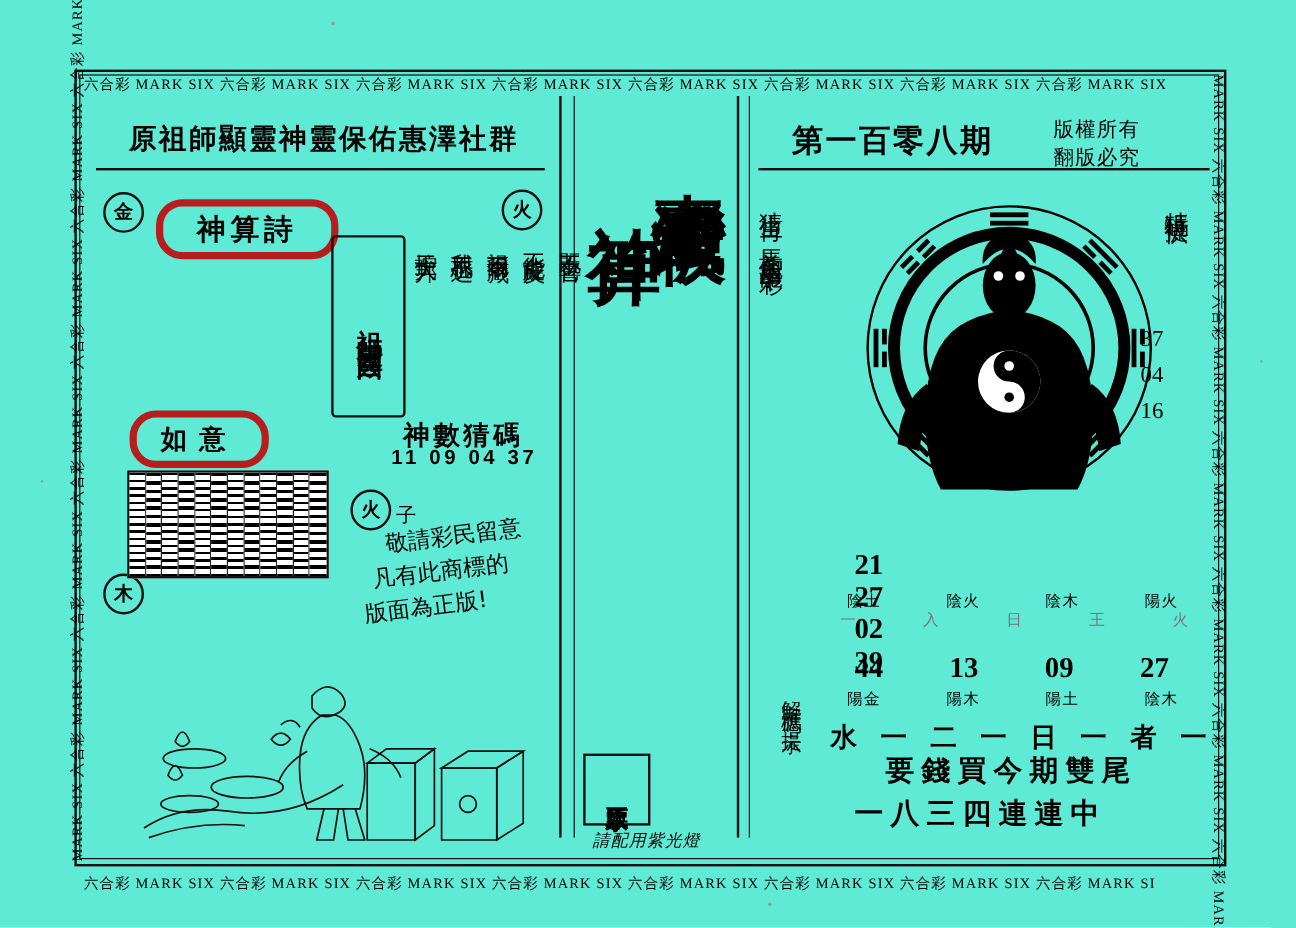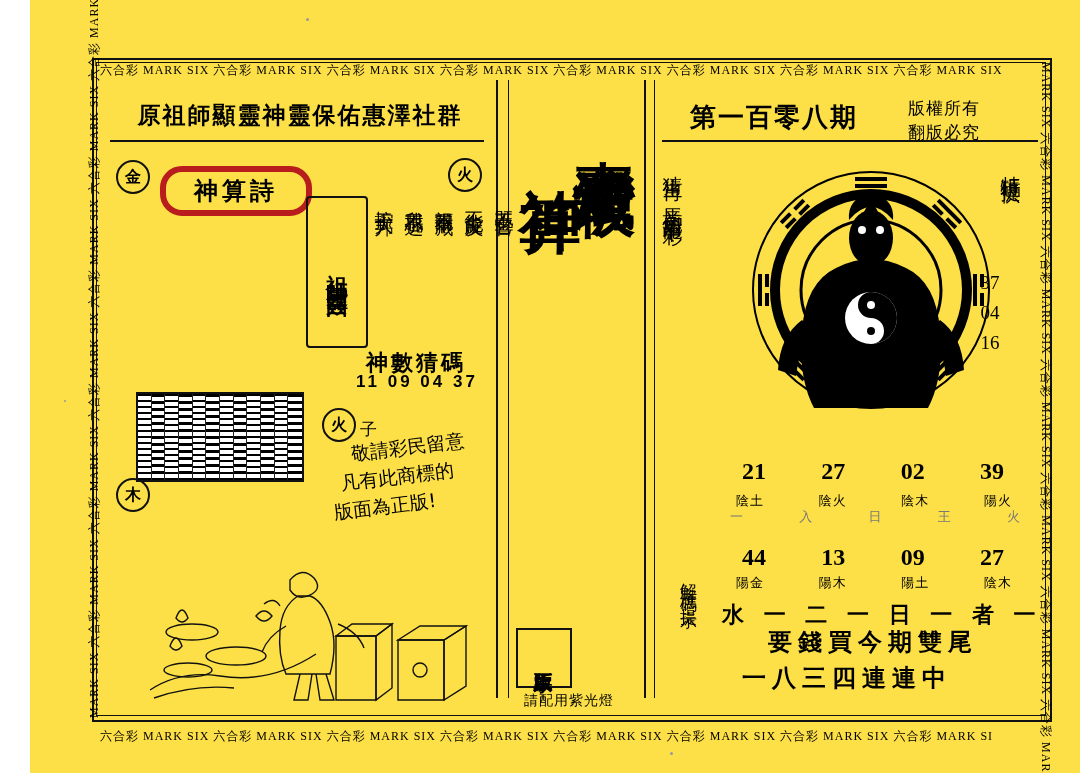--- a/index.html
+++ b/index.html
@@ -6,22 +6,21 @@
   body{
     width:1080px;height:773px;
     background:#ffffff;
     font-family:"DejaVu Sans","Liberation Sans",sans-serif;
     color:#000;
     overflow:hidden;
     position:relative;
   }
   .page{
     position:absolute;inset:0;
-    background:#fde047;
-    margin-left:30px;
+    background:#5eead4;
   }
   
   .frame{
     position:absolute;
     left:62px;top:58px;width:956px;height:660px;
     border:2px solid #111;
   }
   .frame-inner{
     position:absolute;
     left:66px;top:62px;width:948px;height:652px;
@@ -146,21 +145,21 @@
     color:#000;
   }
   .big-title .c1{left:50px;top:0;font-size:62px;letter-spacing:6px;}
   .big-title .c2{left:-4px;top:28px;font-size:62px;letter-spacing:6px;}
   .stamp{
     position:absolute;left:486px;top:628px;width:52px;height:56px;
     border:2px solid #111;display:flex;align-items:center;justify-content:center;
   }
   .stamp span{writing-mode:vertical-rl;font-size:19px;font-weight:bold;line-height:24px;}
   .mid-foot{
-    position:absolute;left:494px;top:692px;font-size:14px;letter-spacing:1px;
+    position:absolute;left:494px;top:692px;font-size:14px;letter-spacing:1px;font-style:italic;
   }
 
   
   .issue{
     position:absolute;left:660px;top:100px;
     font-size:26px;font-weight:bold;letter-spacing:2px;
   }
   .copyright{
     position:absolute;left:878px;top:96px;
     font-size:17px;line-height:24px;letter-spacing:1px;
@@ -183,21 +182,21 @@
   }
   .bagua{
     position:absolute;left:716px;top:150px;width:250px;height:300px;
   }
   .num-row{
     position:absolute;display:flex;justify-content:space-between;
     left:712px;width:262px;
     font-family:"Liberation Serif","DejaVu Serif",serif;
     font-size:24px;font-weight:bold;
   }
-  .num-row.r1{top:458px;}
+  .num-row.r1{top:458px;flex-direction:column;}
   .num-row.r2{top:544px;}
   .lbl-row{
     position:absolute;display:flex;justify-content:space-between;
     left:706px;width:276px;font-size:13px;letter-spacing:1px;
   }
   .lbl-row.l1{top:492px;}
   .lbl-row.l2{top:574px;}
   .ghost-row{
     position:absolute;left:700px;width:290px;top:508px;
     display:flex;justify-content:space-between;
@@ -242,20 +241,21 @@
   <div class="hrule right-head"></div>
 
   <div class="left-title">原祖師顯靈神靈保佑惠澤社群</div>
 
   <div class="badge jin">金</div>
   <div class="badge mu">木</div>
   <div class="badge huo1">火</div>
   <div class="badge huo2">火</div>
 
   <div class="pill shensuanshi">神算詩</div>
+  <div class="pill ruyi">如意</div>
 
 
   <div class="vbox">
     <span>祖師靈簽曰</span>
   </div>
 
   <div class="poem4">
     <div>既不它喜</div>
     <div>不能旋反</div>
     <div>視爾不藏</div>

